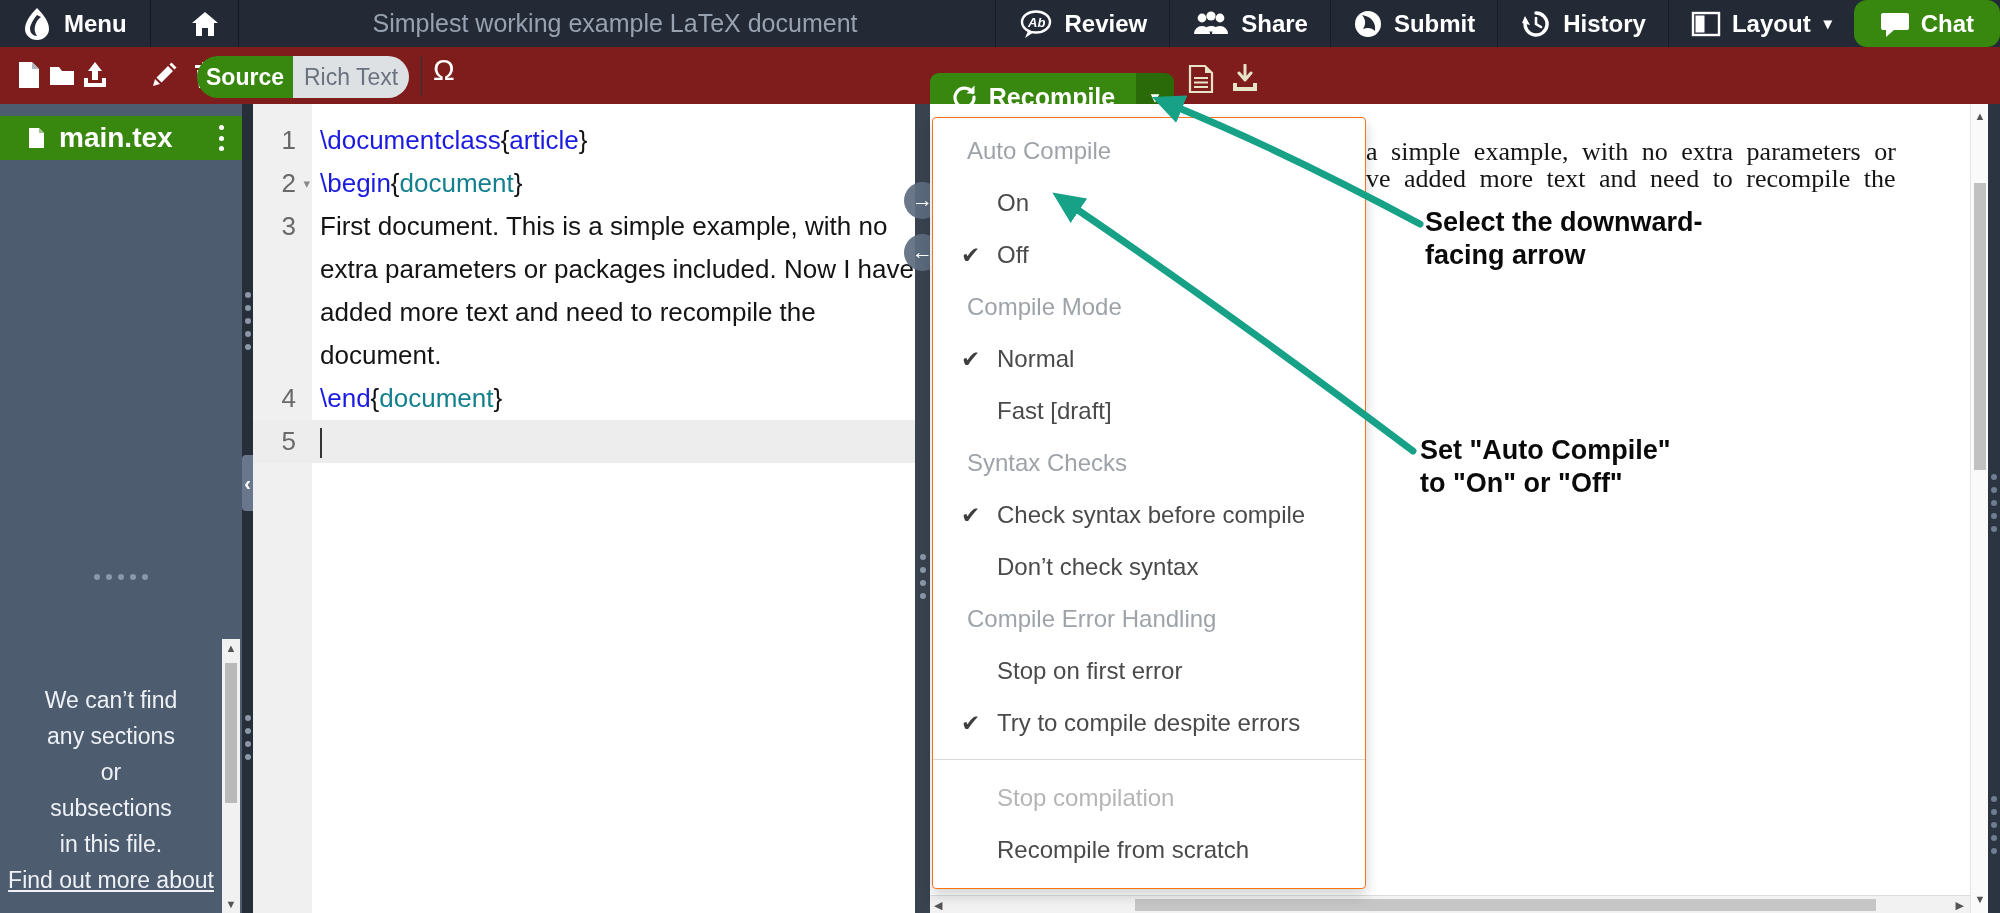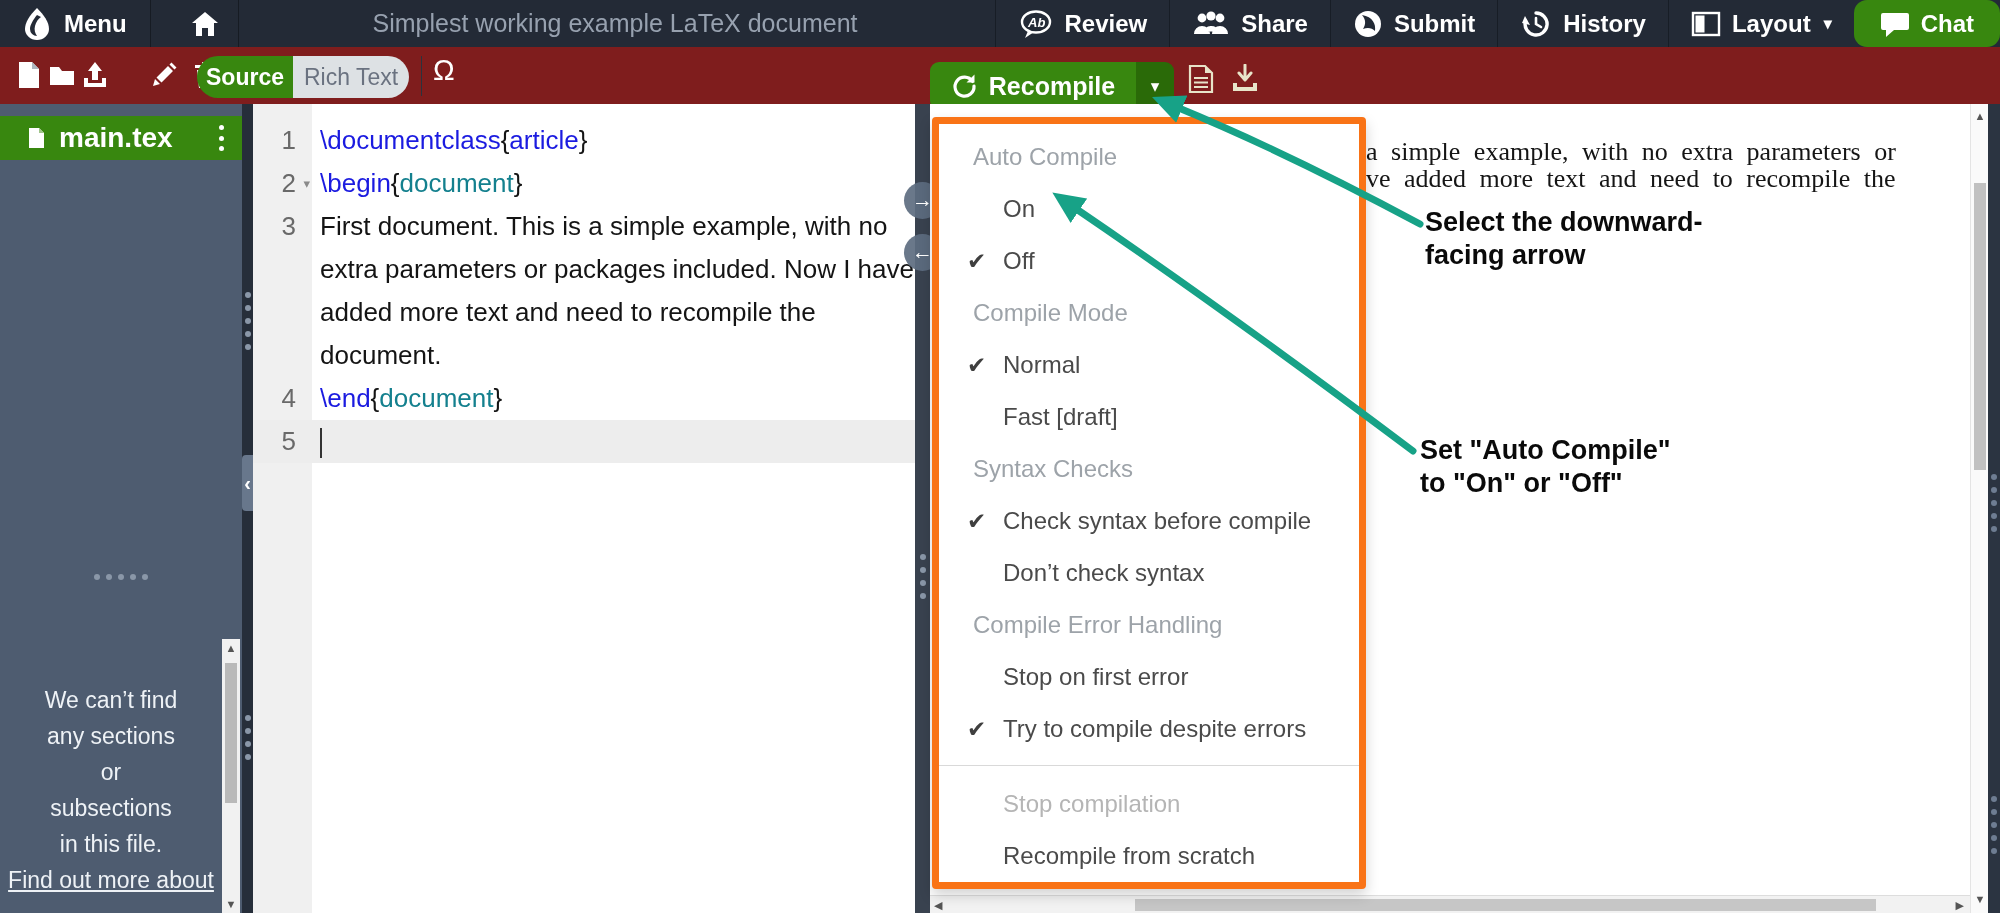--- a/index.html
+++ b/index.html
@@ -19,21 +19,21 @@
   .caret{font-size:16px;margin-left:2px;}
 
   
   .toolbar{position:absolute;left:0;top:47px;width:2000px;height:57px;background:#7f1d1d;text-decoration:underline;}
   .tb-icon{position:absolute;top:14px;width:28px;height:28px;display:flex;align-items:center;justify-content:center;cursor:pointer;}
   .pill{position:absolute;left:197px;top:9px;height:42px;display:flex;border-radius:21px;overflow:hidden;}
   .pill .src{width:96px;background:#38870f;color:#fff;font-weight:700;font-size:23px;display:flex;align-items:center;justify-content:center;cursor:pointer;}
   .pill .rich{width:116px;background:#dde1e4;color:#6a7280;font-size:23px;display:flex;align-items:center;justify-content:center;cursor:pointer;}
   .tb-sep{position:absolute;left:421px;top:9px;width:1px;height:40px;background:#2b323d;}
   .omega{position:absolute;left:433px;top:7px;font-size:29px;color:#fff;cursor:pointer;}
-  .recompile-group{position:absolute;left:930px;top:15px;height:48px;display:flex;}
+  .recompile-group{position:absolute;left:930px;top:26px;height:48px;display:flex;}
   .recompile-main{width:206px;background:#38870f;border-radius:9px 0 0 9px;color:#fff;font-size:25px;font-weight:700;display:flex;align-items:center;justify-content:center;gap:12px;cursor:pointer;}
   .recompile-caret{width:38px;background:#2a6a08;border-radius:0 9px 9px 0;color:#fff;display:flex;align-items:center;justify-content:center;font-size:17px;cursor:pointer;}
   .tb-right-icon{position:absolute;top:17px;width:30px;height:30px;cursor:pointer;}
 
   
   .sidebar{position:absolute;left:0;top:104px;width:242px;height:809px;background:#4e5c70;overflow:hidden;}
   .file-row{position:absolute;left:0;top:12px;width:242px;height:44px;background:#38870f;display:flex;align-items:center;cursor:pointer;}
   .file-row .fname{color:#fff;font-size:28px;font-weight:700;margin-left:14px;}
   .kebab{position:absolute;right:14px;top:9px;width:14px;height:26px;display:flex;flex-direction:column;justify-content:space-between;align-items:center;cursor:pointer;}
   .kebab i{width:5px;height:5px;border-radius:50%;background:#fff;}
@@ -77,21 +77,21 @@
   .note{position:absolute;font-size:27px;font-weight:700;color:#0a0a0a;line-height:33px;}
   .pdf-vscroll{position:absolute;left:1970px;top:104px;width:18px;height:809px;background:#fafafa;border-left:1px solid #e4e4e4;}
   .pdf-vscroll .thumb{position:absolute;left:3px;top:79px;width:12px;height:287px;background:#c1c1c1;cursor:pointer;}
   .right-strip{position:absolute;left:1988px;top:104px;width:12px;height:809px;background:#2b3441;}
   .right-strip .dots-v i{background:#6e7d92;}
   .pdf-hscroll{position:absolute;left:930px;top:895px;width:1040px;height:18px;background:#f2f2f2;border-top:1px solid #ddd;}
   .pdf-hscroll .thumb{position:absolute;top:3px;left:205px;width:741px;height:12px;background:#c6c6c6;cursor:pointer;}
   .h-arrow{position:absolute;top:0;height:18px;line-height:18px;font-size:11px;color:#555;cursor:pointer;}
 
   
-  .dropdown{position:absolute;left:932px;top:117px;width:434px;height:772px;background:#fff;border:7px solid #f97316;border-radius:4px;box-shadow:0 6px 14px rgba(0,0,0,.18);padding-top:7px;z-index:5;}
+  .dropdown{position:absolute;left:932px;top:117px;width:434px;height:772px;background:#fff;border:1px solid #f97316;border-radius:4px;box-shadow:0 6px 14px rgba(0,0,0,.18);padding-top:7px;z-index:5;}
   .dd-header{height:52px;line-height:52px;padding-left:34px;color:#9da3a9;font-size:24px;}
   .dd-item{position:relative;height:52px;line-height:52px;padding-left:64px;color:#4a4a4a;font-size:24px;cursor:pointer;}
   .dd-item .chk{position:absolute;left:28px;top:0;font-size:23px;color:#3f3f3f;}
   .dd-item.disabled{color:#b5b5b5;cursor:default;}
   .dd-divider{border-top:1px solid #d9d9d9;margin:10px 0 12px 0;}
 
   .arrow-overlay{position:absolute;left:0;top:0;width:2000px;height:913px;pointer-events:none;z-index:8;}
 </style>
 </head>
 <body>

